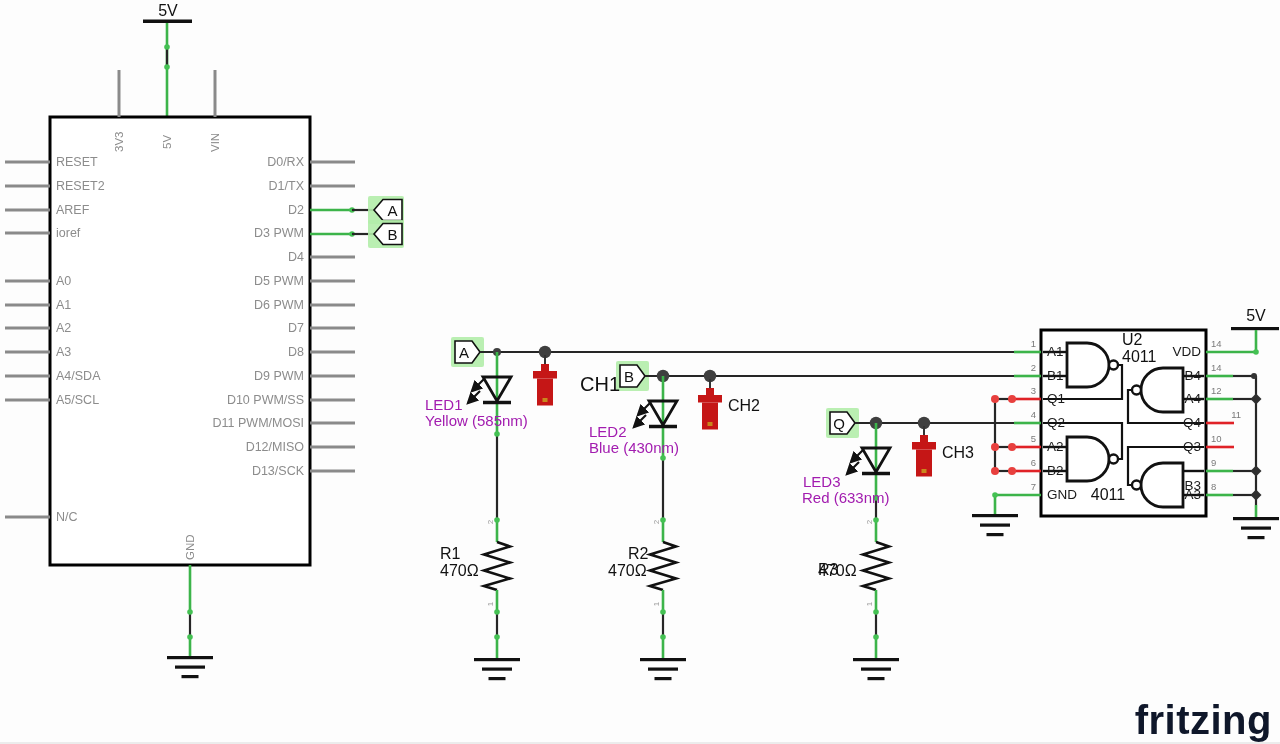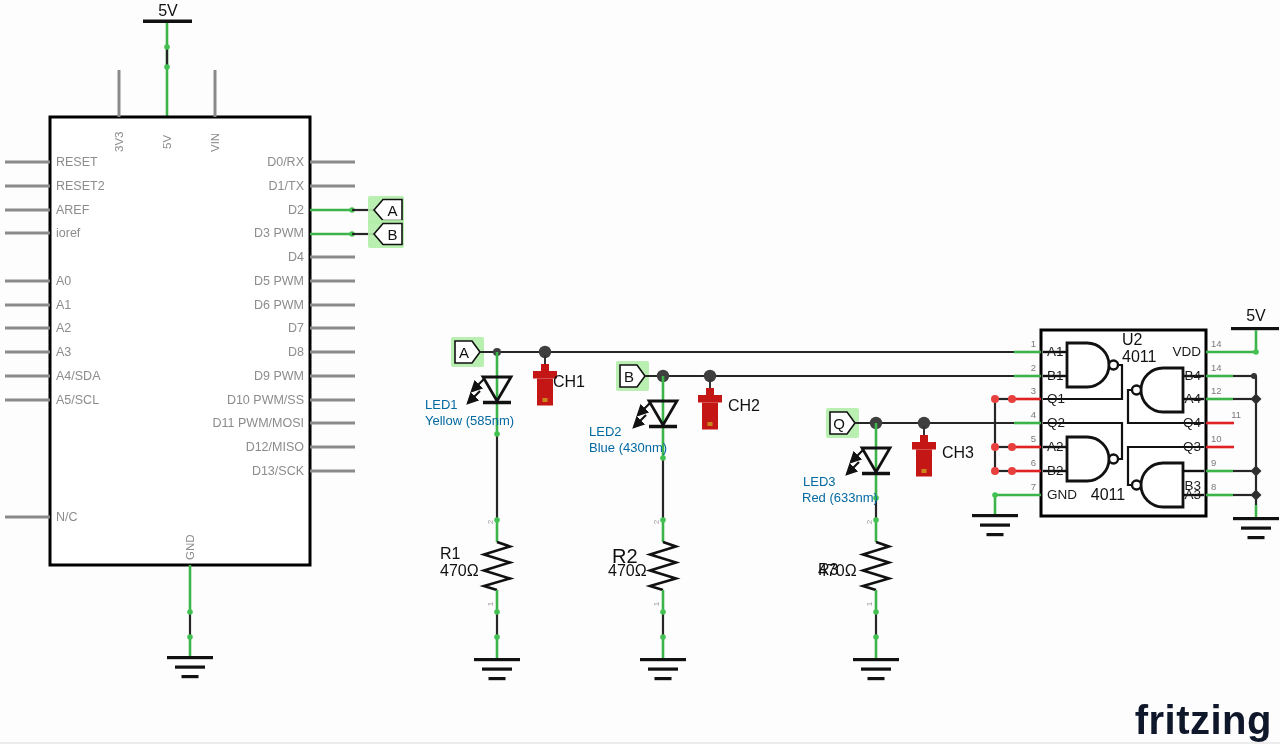--- a/index.html
+++ b/index.html
@@ -5,21 +5,21 @@
   html,body{margin:0;padding:0;background:#fff;}
   #canvas{position:relative;width:1280px;height:744px;background:#fdfdfd;overflow:hidden;
           font-family:"Liberation Sans","DejaVu Sans",sans-serif;}
   #schem{position:absolute;left:0;top:0;}
   .lbl{position:absolute;white-space:nowrap;color:#111;}
   .pin-l{position:absolute;left:56px;width:130px;font-size:12.5px;color:#8c8c8c;height:14px;line-height:14px;}
   .pin-r{position:absolute;left:150px;width:154px;text-align:right;font-size:12.5px;color:#8c8c8c;height:14px;line-height:14px;}
   .vlabel{position:absolute;transform:rotate(-90deg);transform-origin:0 0;font-size:11.5px;color:#8c8c8c;white-space:nowrap;line-height:12px;}
   .title3{position:absolute;left:100px;width:160px;text-align:center;font-size:15.5px;line-height:15.5px;color:#111;}
   .flagletter{position:absolute;font-size:15px;color:#111;text-align:center;line-height:17px;}
-  .comp{font-size:13px;line-height:16px;color:#0369a1;}
+  .comp{font-size:15px;line-height:16px;color:#a21caf;}
   .icname{position:absolute;font-size:13.5px;color:#1b1b1b;line-height:15px;}
   .icname-r{position:absolute;left:1141px;width:60px;text-align:right;font-size:13.5px;color:#1b1b1b;line-height:15px;}
   .icnum{position:absolute;font-size:9.5px;color:#7a7a7a;line-height:11px;}
   .icnum-l{left:1006px;width:30px;text-align:right;}
   .icnum-r{left:1211px;width:30px;text-align:left;}
   .pwr{position:absolute;font-size:16px;color:#111;text-align:center;}
   .rmark{position:absolute;width:12px;height:12px;transform:rotate(-90deg);font-size:8px;color:#9a9a9a;text-align:center;line-height:12px;}
   .watermark{position:absolute;right:8px;top:698px;font-size:40px;font-weight:bold;letter-spacing:0.5px;color:#0f172a;text-align:right;}
   .bottomline{position:absolute;left:0;bottom:0;width:1280px;height:2px;background:#ececec;}
 </style>
@@ -375,27 +375,27 @@
 <div class="flagletter" style="left:620px;top:368px;width:18px;">B</div>
 <div class="flagletter" style="left:830px;top:415px;width:18px;">Q</div>
 
 <div class="lbl comp" style="left:425px;top:397px;">LED1</div>
 <div class="lbl comp" style="left:425px;top:413px;">Yellow (585nm)</div>
 <div class="lbl comp" style="left:589px;top:424px;">LED2</div>
 <div class="lbl comp" style="left:589px;top:440px;">Blue (430nm)</div>
 <div class="lbl comp" style="left:803px;top:474px;">LED3</div>
 <div class="lbl comp" style="left:802px;top:490px;">Red (633nm)</div>
 
-<div class="lbl" style="left:553px;top:373px;font-size:16px;">CH1</div>
+<div class="lbl" style="left:580px;top:373px;font-size:20px;">CH1</div>
 <div class="lbl" style="left:728px;top:397px;font-size:16px;">CH2</div>
 <div class="lbl" style="left:942px;top:444px;font-size:16px;">CH3</div>
 
 <div class="lbl" style="left:440px;top:545px;font-size:16px;">R1</div>
 <div class="lbl" style="left:440px;top:562px;font-size:16px;">470Ω</div>
-<div class="lbl" style="left:612px;top:545px;font-size:20px;">R2</div>
+<div class="lbl" style="left:628px;top:545px;font-size:16px;">R2</div>
 <div class="lbl" style="left:608px;top:562px;font-size:16px;">470Ω</div>
 <div class="lbl" style="left:818px;top:545px;font-size:16px;margin-top:16px;">R3</div>
 <div class="lbl" style="left:818px;top:562px;font-size:16px;">470Ω</div>
 
 <div class="rmark" style="left:485px;top:516px;">2</div>
 <div class="rmark" style="left:485px;top:598px;">1</div>
 <div class="rmark" style="left:651px;top:516px;">2</div>
 <div class="rmark" style="left:651px;top:598px;">1</div>
 <div class="rmark" style="left:864px;top:516px;">2</div>
 <div class="rmark" style="left:864px;top:598px;">1</div>

